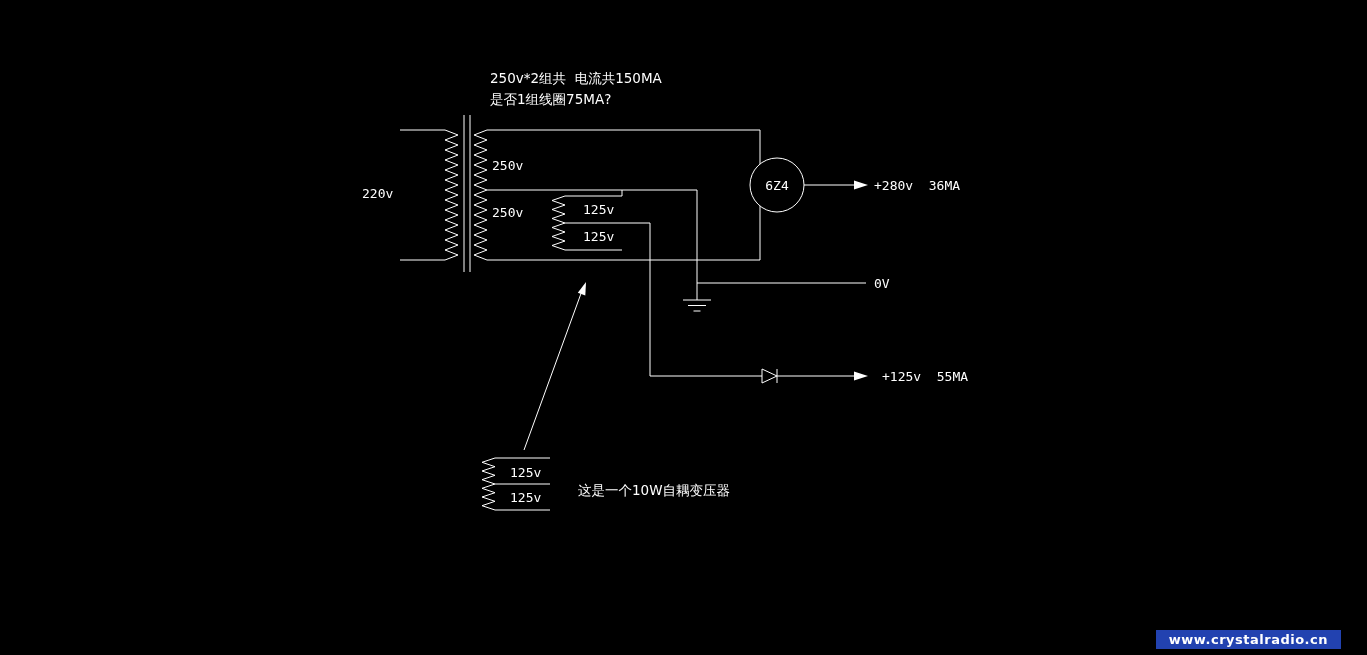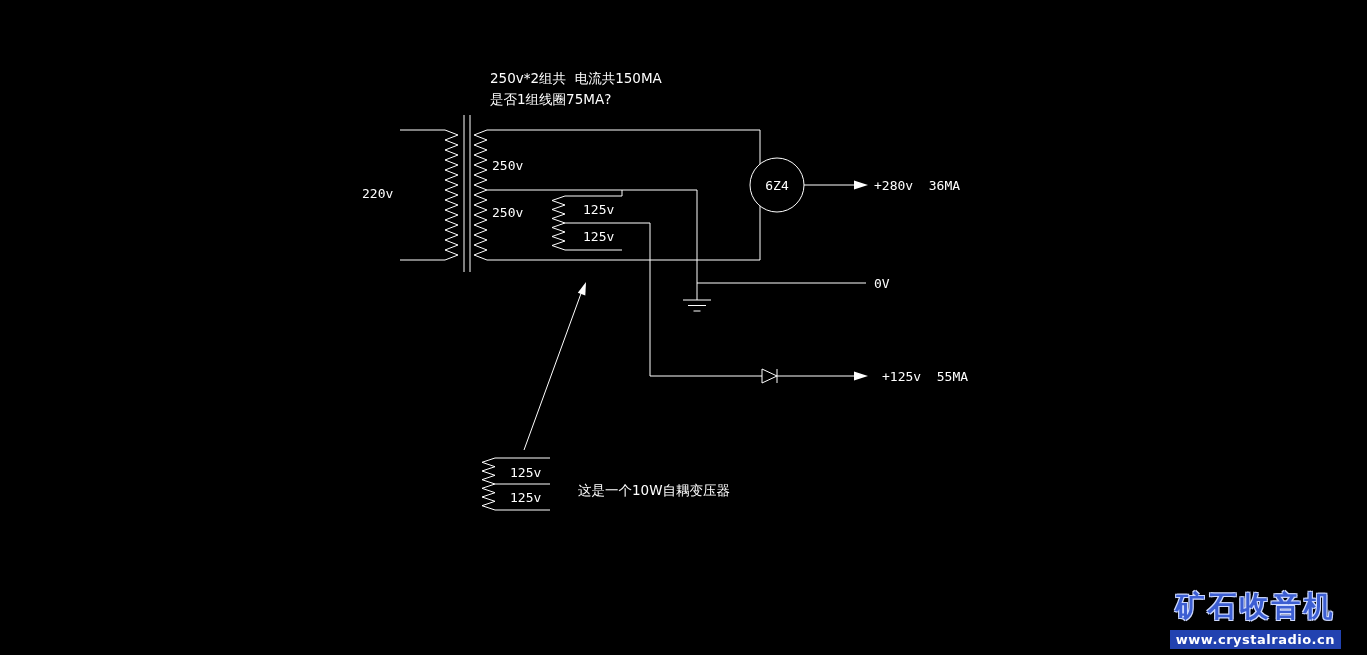--- a/index.html
+++ b/index.html
@@ -42,21 +42,21 @@
     text-shadow: -1px -1px 0 #cdd9ff, 1px -1px 0 #cdd9ff,
                  -1px 1px 0 #cdd9ff, 1px 1px 0 #cdd9ff;
   }
   .wm-url {
     margin-top: 3px;
     background: #2242b0;
     color: #ffffff;
     font-family: "DejaVu Sans", sans-serif;
     font-size: 13px;
     font-weight: bold;
-    padding: 2px 6px;
+    padding: 2px 13px;
     letter-spacing: 0.5px;
   }
 </style>
 </head>
 <body>
 
 <div class="stage">
 
   <svg width="1367" height="655" viewBox="0 0 1367 655">
 
@@ -119,17 +119,16 @@
     <text x="874" y="190">+280v  36MA</text>
     <text x="874" y="288">0V</text>
     <text x="882" y="381">+125v  55MA</text>
 
     <text x="510" y="477">125v</text>
     <text x="510" y="502">125v</text>
     <text class="cn" x="578" y="495">这是一个10W自耦变压器</text>
   </svg>
 
   <div class="watermark">
-    <div class="wm-title">矿石收音机</div>
     <div class="wm-url">www.crystalradio.cn</div>
   </div>
 
 </div>
 
 </body></html>

